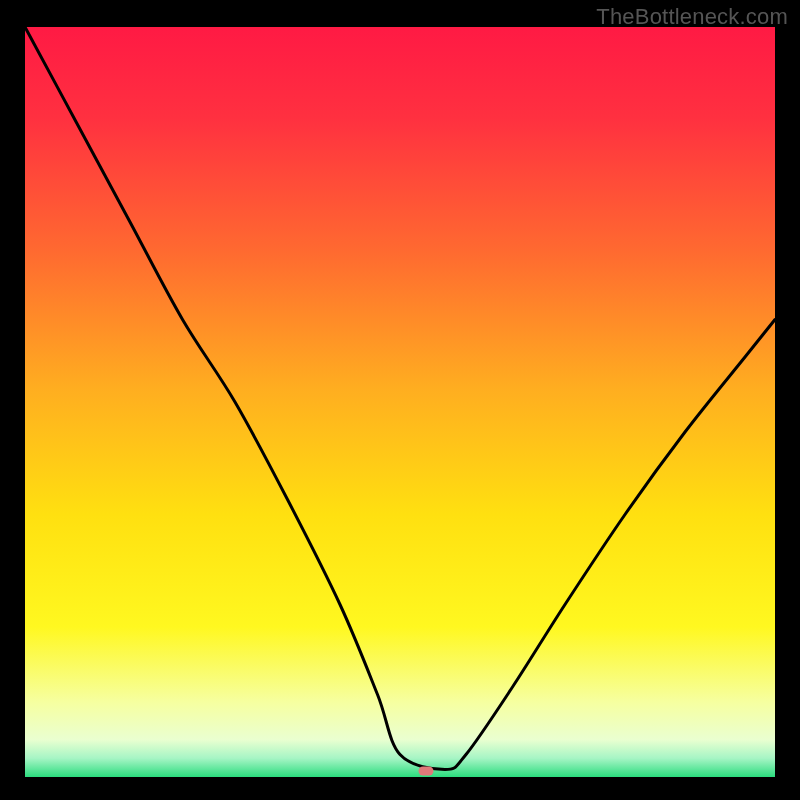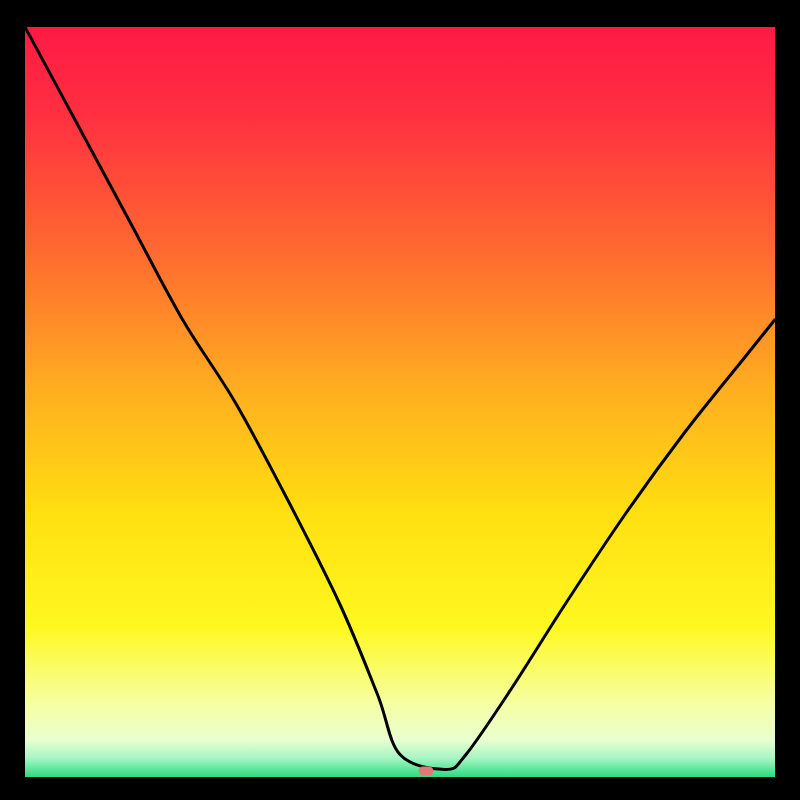--- a/index.html
+++ b/index.html
@@ -48,20 +48,21 @@
     height: 9px;
     border-radius: 5px;
     background: #e07a7a;
     transform: translate(-50%, -50%);
   }
 </style>
 </head>
 <body>
 
 <div class="outer">
+  <div class="watermark">TheBottleneck.com</div>
 
   <div class="plot-area">
     <svg class="gradient-bg" viewBox="0 0 750 750" preserveAspectRatio="none">
       <defs>
         <linearGradient id="bg-grad" x1="0" y1="0" x2="0" y2="1">
             <stop offset="0%" stop-color="#ff1a44"></stop>
             <stop offset="12%" stop-color="#ff3040"></stop>
             <stop offset="30%" stop-color="#ff6a30"></stop>
             <stop offset="48%" stop-color="#ffad20"></stop>
             <stop offset="65%" stop-color="#ffe010"></stop>

